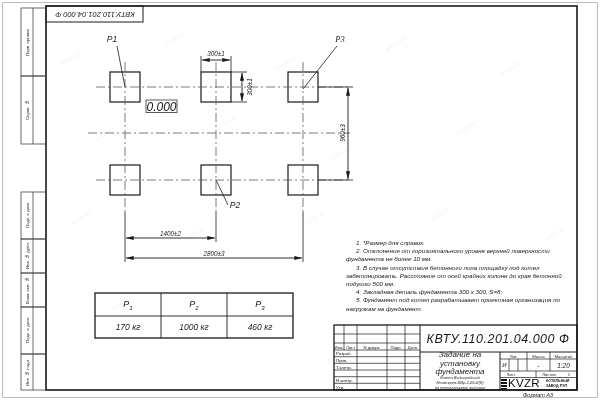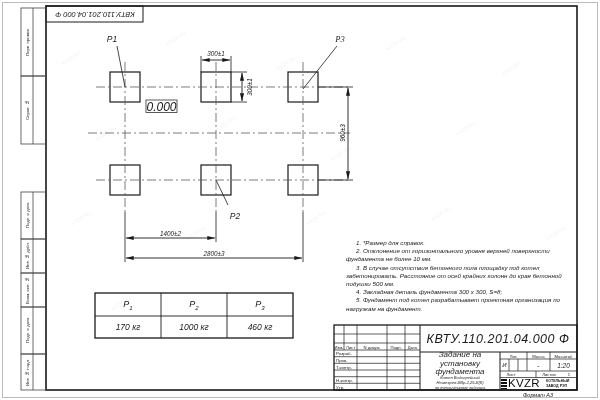--- a/index.html
+++ b/index.html
@@ -183,21 +183,21 @@
   <div class="vtext" style="left:21px;top:8px;width:12px;height:68px;">Перв. примен.</div>
   <div class="vtext" style="left:21px;top:76px;width:12px;height:68px;">Справ. №</div>
   <div class="vtext" style="left:21px;top:192px;width:12px;height:47px;">Подп. и дата</div>
   <div class="vtext" style="left:21px;top:239px;width:12px;height:34px;">Инв. № дубл.</div>
   <div class="vtext" style="left:21px;top:273px;width:12px;height:34px;">Взам. инв. №</div>
   <div class="vtext" style="left:21px;top:307px;width:12px;height:47px;">Подп. и дата</div>
   <div class="vtext" style="left:21px;top:354px;width:12px;height:36px;">Инв. № подл.</div>
 
   <div class="t it c" style="left:112px;top:39px;font-size:8.5px;">Р1</div>
   <div class="t it c" style="left:340px;top:39px;font-size:8.5px;font-family:Liberation Serif, serif;">Р3</div>
-  <div class="t it c" style="left:235px;top:216px;font-size:8.5px;">Р2</div>
+  <div class="t it c" style="left:235px;top:205px;font-size:8.5px;">Р2</div>
 
   <div class="t it c" style="left:216px;top:52.5px;font-size:6.3px;">300±1</div>
   <div class="t it rot" style="left:248.5px;top:87px;font-size:6.3px;">300±1</div>
   <div class="t it rot" style="left:342px;top:133px;font-size:6.3px;">960±3</div>
   <div class="t it c" style="left:170.5px;top:232.5px;font-size:6.3px;">1400±2</div>
   <div class="t it c" style="left:214px;top:252.5px;font-size:6.3px;">2800±3</div>
 
   <div class="t it c" style="left:161.5px;top:106.5px;font-size:12px;">0.000</div>
 
   <div class="notes">

